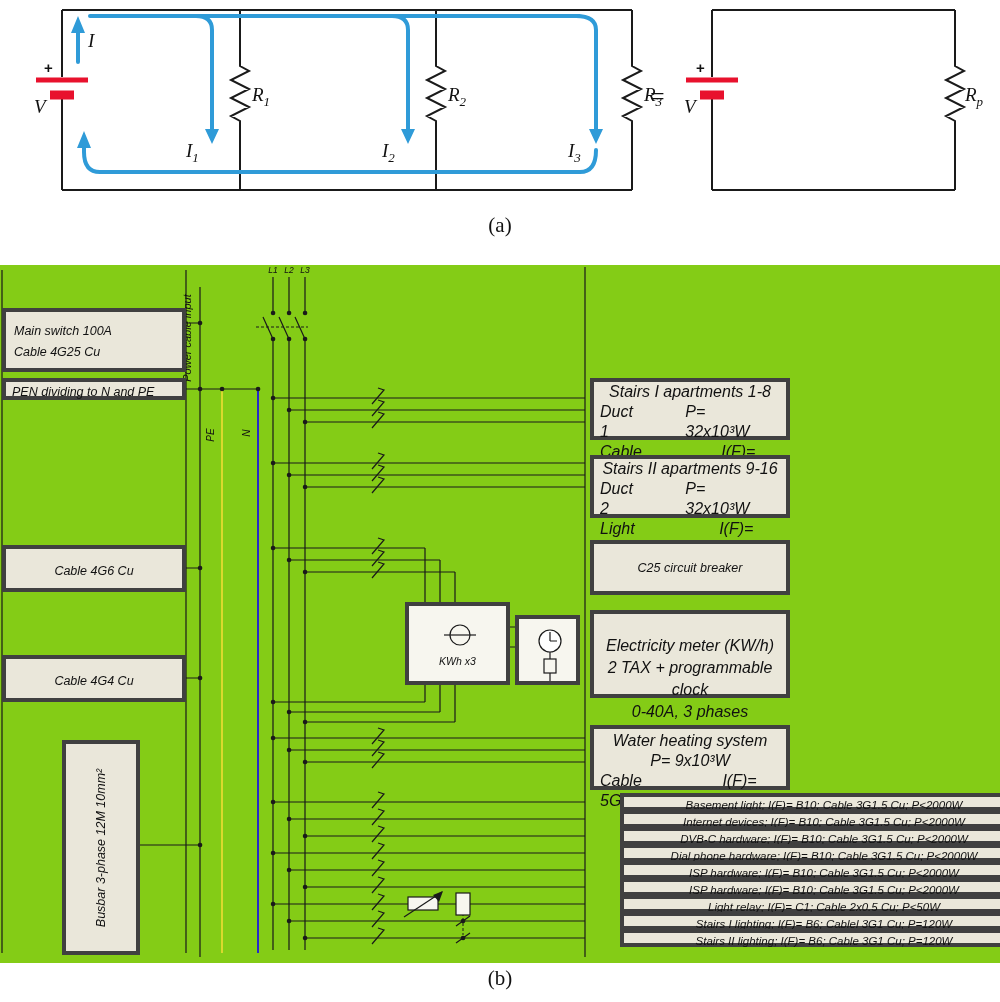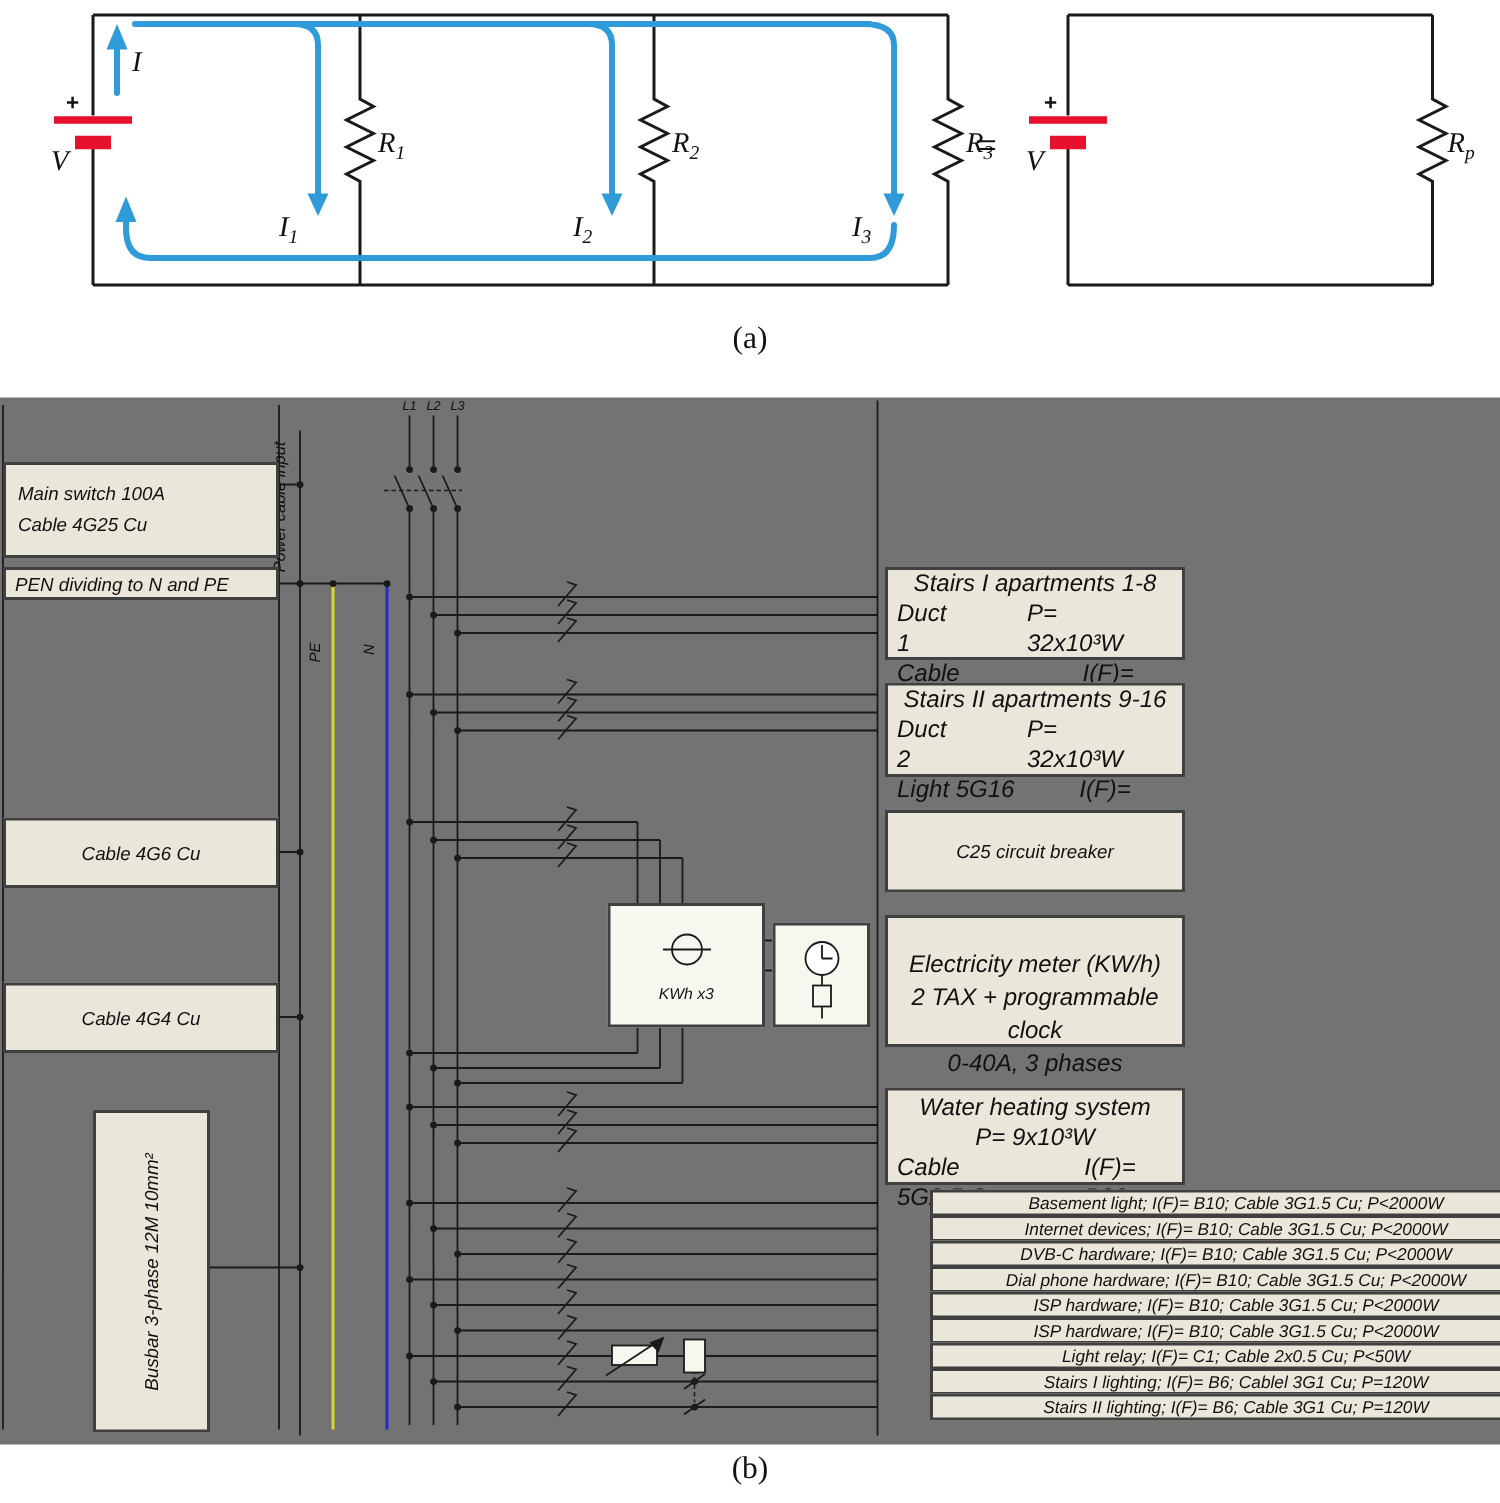--- a/index.html
+++ b/index.html
@@ -8,23 +8,23 @@
   .caption{position:absolute;left:0;width:1000px;text-align:center;
            font-family:"Liberation Serif",serif;font-size:21px;color:#111;}
   #cap-a{top:213px;}
   #cap-b{top:966px;}
   .svg-a{position:absolute;left:0;top:0;}
   .plus{font:700 15px "Liberation Sans",sans-serif;fill:#111;}
   .mlabel{font:italic 19px "Liberation Serif",serif;fill:#111;}
   .sub{font-size:13px;}
   .eq{font:26px "Liberation Serif",serif;fill:#111;}
   
-  .panel{position:absolute;left:0;top:265px;width:1000px;height:698px;background:#737373;}
+  .panel{position:absolute;left:0;top:265px;width:1000px;height:698px;background:#84cc16;}
   .panel .wires{position:absolute;left:0;top:0;}
-  .box,.rbox,.crow,.mbox{position:absolute;box-sizing:border-box;border:2px solid #404040;
+  .box,.rbox,.crow,.mbox{position:absolute;box-sizing:border-box;border:4px solid #404040;
         background:#eae7da;color:#111;font:italic 12.5px "Liberation Sans",sans-serif;}
   .lb{left:2px;width:184px;}
   #main-switch{top:43px;height:64px;padding:9px 0 0 8px;line-height:21px;}
   #pen-box{top:113px;height:22px;line-height:20px;padding-left:6px;}
   #cable4g6{top:280px;height:47px;text-align:center;line-height:45px;}
   #cable4g4{top:390px;height:47px;text-align:center;line-height:45px;}
   #busbar{left:62px;top:475px;width:78px;height:215px;display:flex;align-items:center;justify-content:center;}
   #busbar span{white-space:nowrap;transform:rotate(-90deg);}
   .rot{position:absolute;text-align:center;white-space:nowrap;font:italic 11px "Liberation Sans",sans-serif;}
   #power-input{left:143px;top:66px;width:90px;height:14px;transform:rotate(-90deg);}

